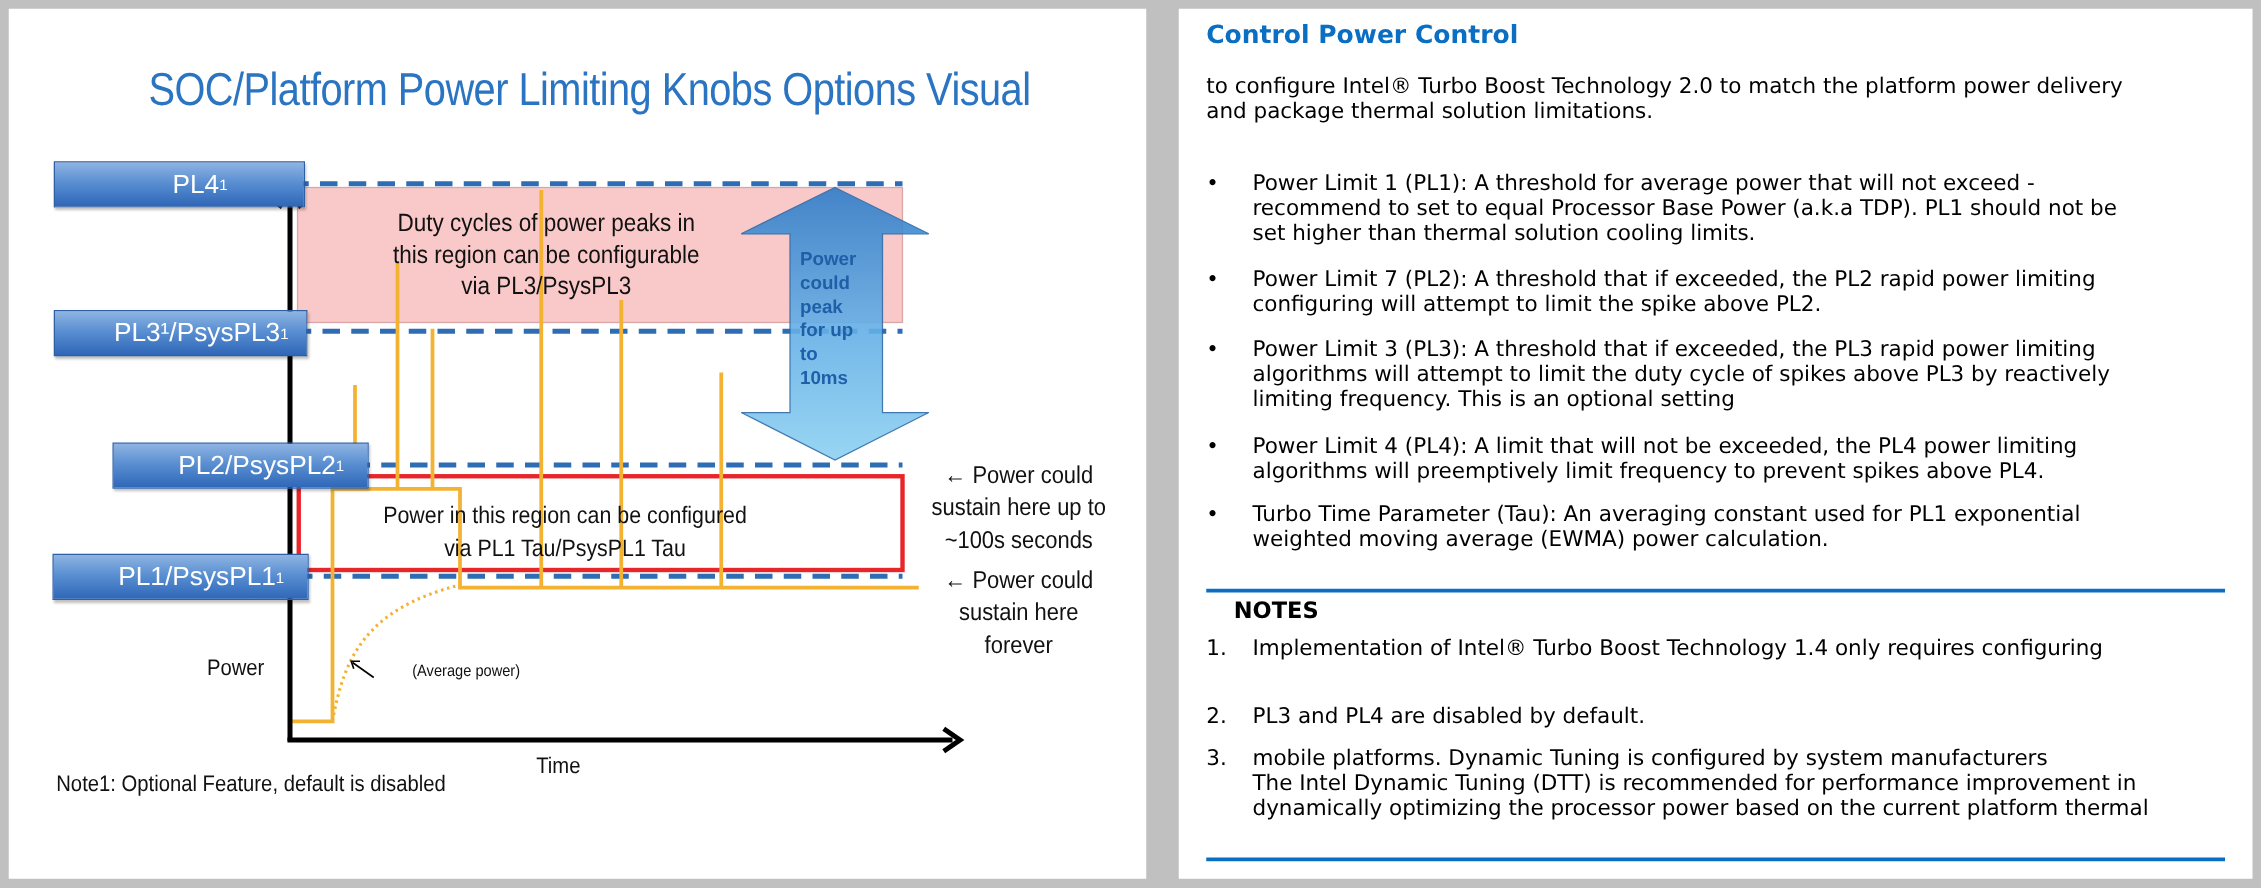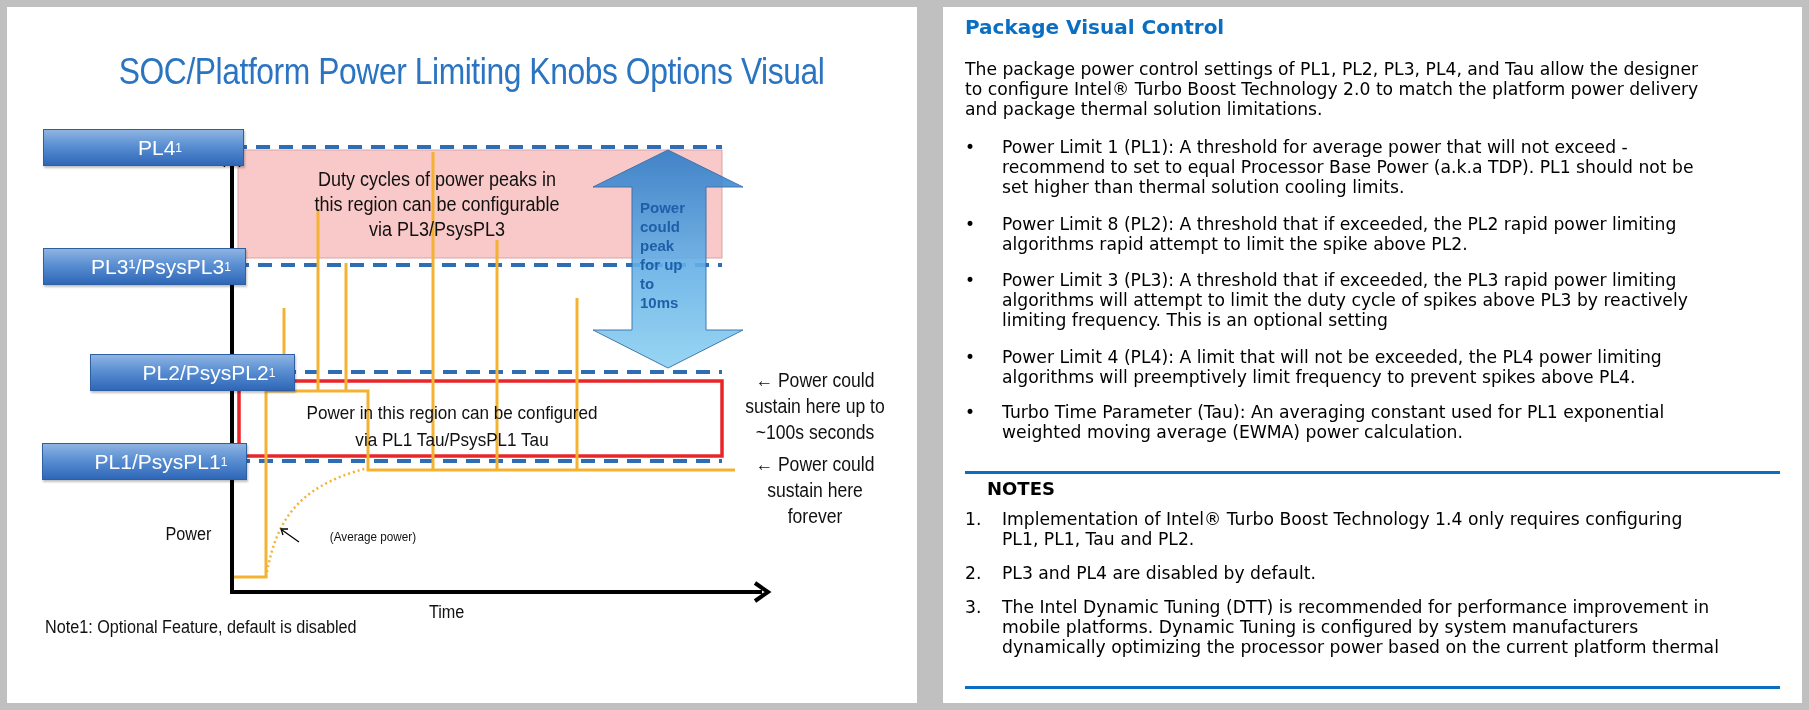--- a/index.html
+++ b/index.html
@@ -147,41 +147,40 @@
   </div>
 
   <div class="chart-text" style="left:318px;top:522px;font-size:13px;text-align:left;">(Average power)</div>
   <div class="chart-text" style="left:156px;top:517px;font-size:18px;">Power</div>
   <div class="chart-text" style="left:420px;top:595px;font-size:18px;">Time</div>
   <div class="chart-text" style="left:38px;top:610px;font-size:18px;text-align:left;transform-origin:0 0;">Note1: Optional Feature, default is disabled</div>
 </div>
 
 <div id="right-panel" class="panel">
   <div class="doc">
-    <div class="doc-title">Package Visual Control</div>
+    <div class="doc-title">Control Power Control</div>
 
     <div class="doc-p" style="top:52px;">
-      <div>The package power control settings of PL1, PL2, PL3, PL4, and Tau allow the designer</div>
       <div>to configure Intel® Turbo Boost Technology 2.0 to match the platform power delivery</div>
       <div>and package thermal solution limitations.</div>
     </div>
 
     <div style="position:absolute;top:130px;left:0;width:815px;">
       <span class="bullet">•</span>
       <div class="doc-item">
         <b>Power Limit 1 (PL1)</b><span>: A threshold for average power that will not exceed -</span><br>
         <span>recommend to set to equal Processor Base Power (a.k.a TDP). PL1 should not be</span><br>
         <span>set higher than thermal solution cooling limits.</span>
       </div>
     </div>
     <div style="position:absolute;top:207px;left:0;width:815px;">
       <span class="bullet">•</span>
       <div class="doc-item">
-        <b>Power Limit 8 (PL2)</b><span>: A threshold that if exceeded, the PL2 rapid power limiting</span><br>
-        <span>algorithms rapid attempt to limit the spike above PL2.</span>
+        <b>Power Limit 7 (PL2)</b><span>: A threshold that if exceeded, the PL2 rapid power limiting</span><br>
+        <span>configuring will attempt to limit the spike above PL2.</span>
       </div>
     </div>
     <div style="position:absolute;top:263px;left:0;width:815px;">
       <span class="bullet">•</span>
       <div class="doc-item">
         <b>Power Limit 3 (PL3)</b><span>: A threshold that if exceeded, the PL3 rapid power limiting</span><br>
         <span>algorithms will attempt to limit the duty cycle of spikes above PL3 by reactively</span><br>
         <span>limiting frequency. This is an optional setting</span>
       </div>
     </div>
@@ -200,33 +199,32 @@
       </div>
     </div>
 
     <div class="rule" style="top:464px;"></div>
     <div class="notes-title" style="top:471px;">NOTES</div>
 
     <div style="position:absolute;top:502px;left:0;width:815px;">
       <span class="num">1.</span>
       <div class="doc-item">
         <div>Implementation of Intel® Turbo Boost Technology 1.4 only requires configuring</div>
-        <div>PL1, PL1, Tau and PL2.</div>
       </div>
     </div>
     <div style="position:absolute;top:556px;left:0;width:815px;">
       <span class="num">2.</span>
       <div class="doc-item">
         <div>PL3 and PL4 are disabled by default.</div>
       </div>
     </div>
     <div style="position:absolute;top:590px;left:0;width:815px;">
       <span class="num">3.</span>
       <div class="doc-item">
+        <div>mobile platforms. Dynamic Tuning is configured by system manufacturers</div>
         <div>The Intel Dynamic Tuning (DTT) is recommended for performance improvement in</div>
-        <div>mobile platforms. Dynamic Tuning is configured by system manufacturers</div>
         <div>dynamically optimizing the processor power based on the current platform thermal</div>
       </div>
     </div>
 
     <div class="rule" style="top:679px;"></div>
   </div>
 </div>
 
 </body></html>

